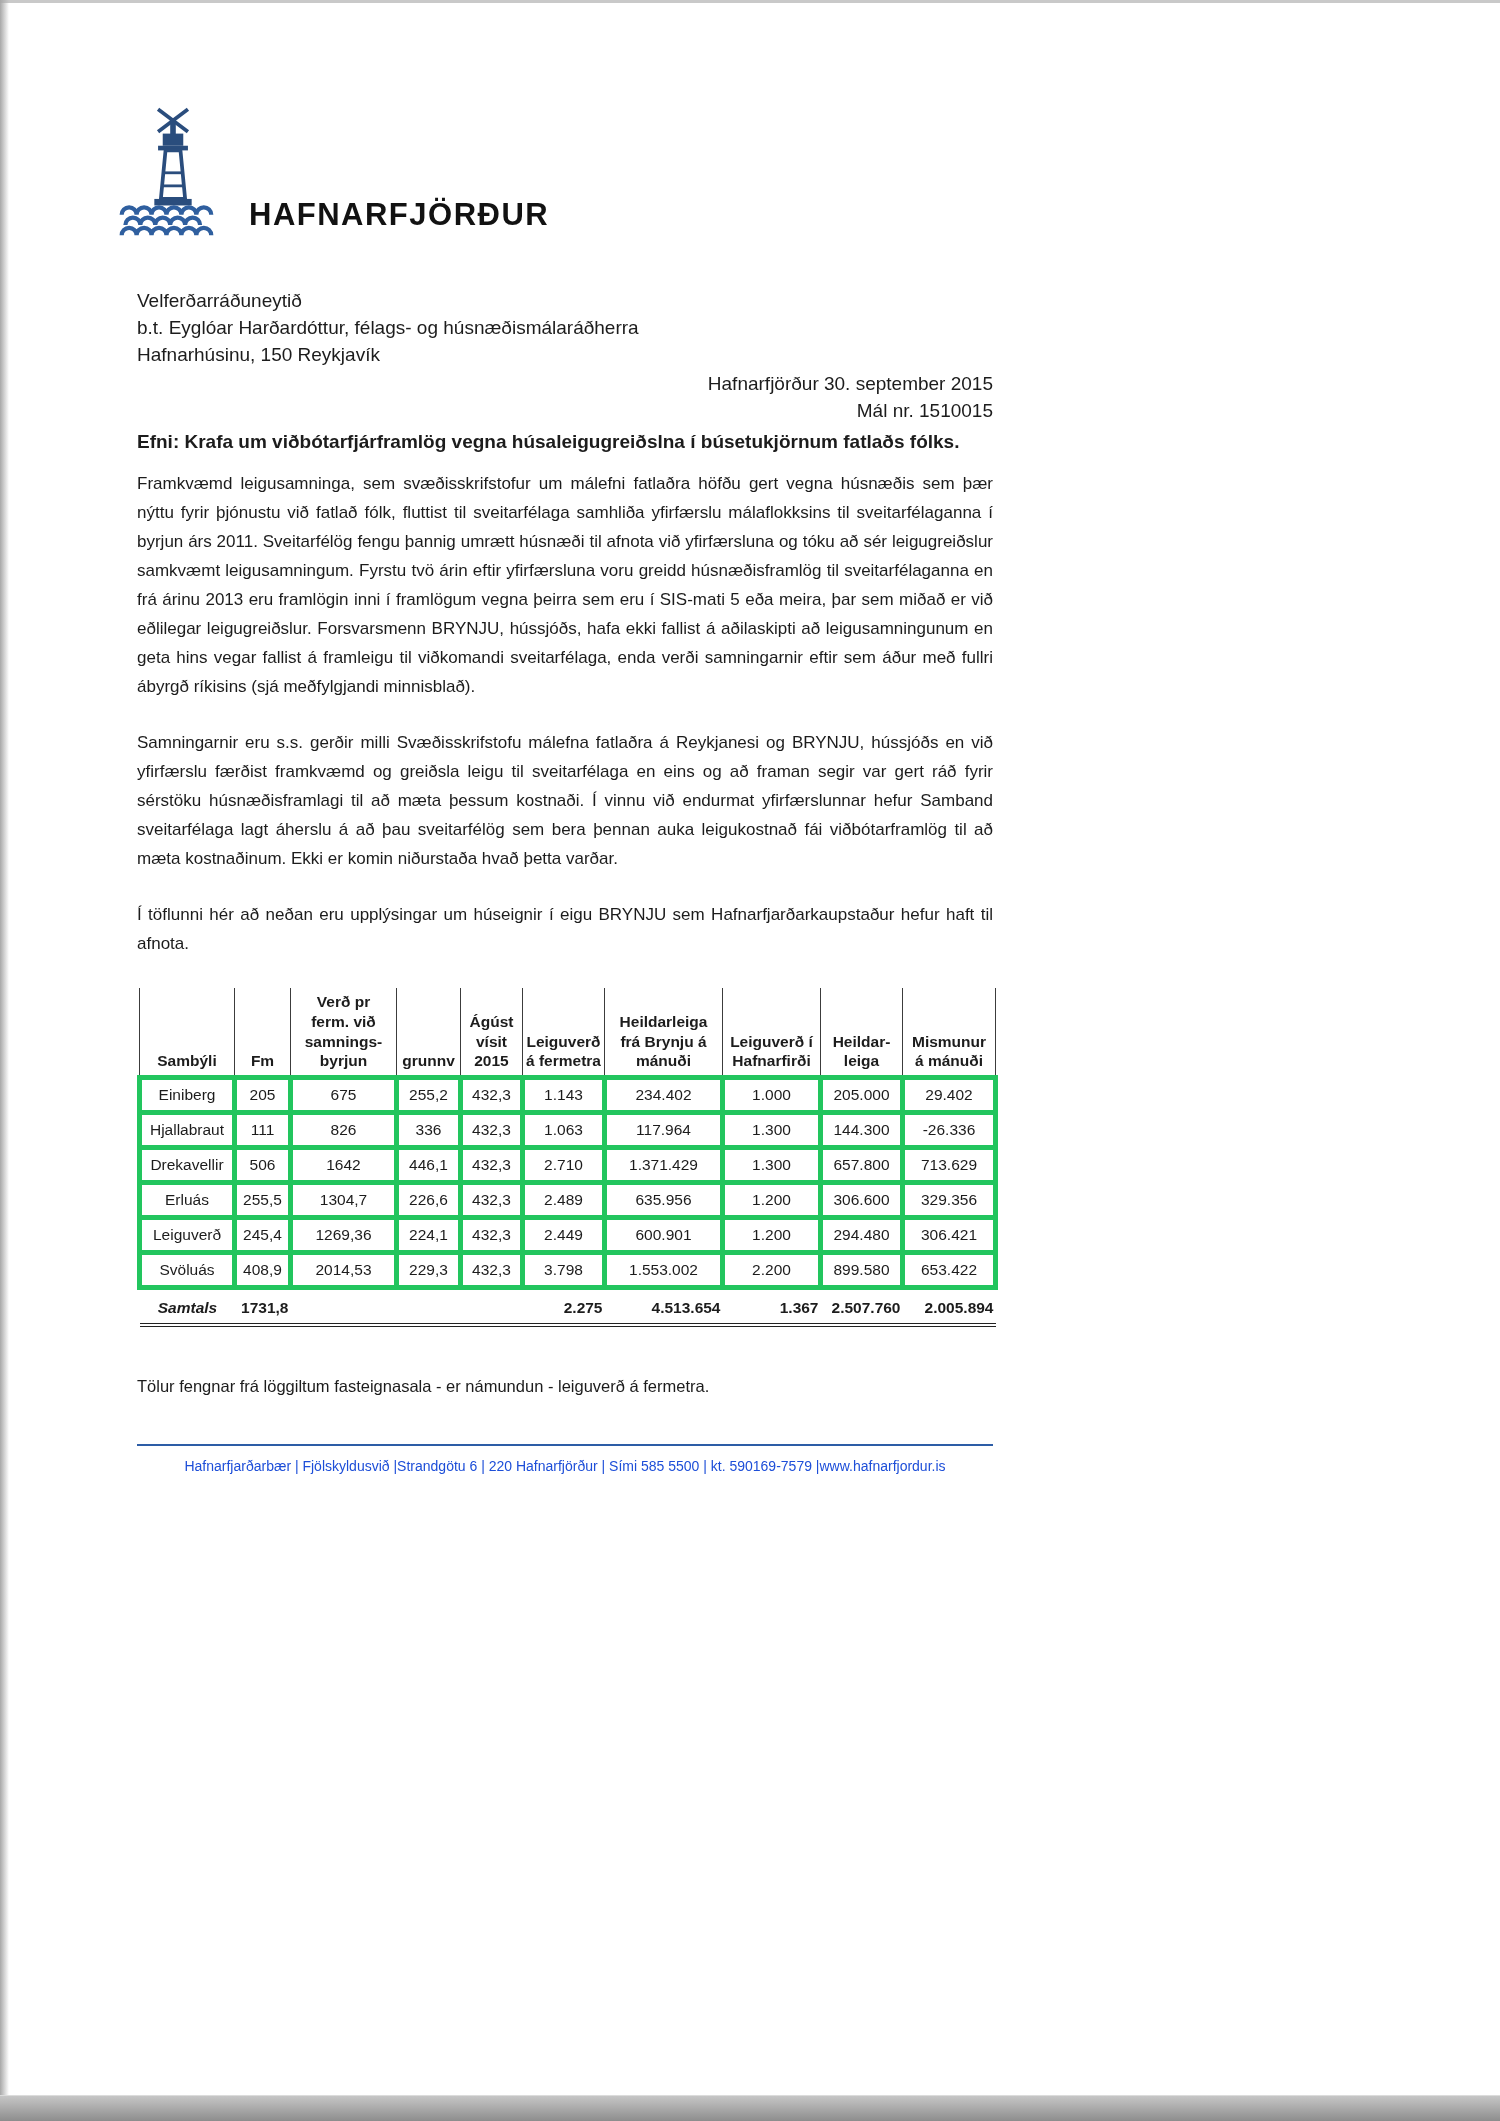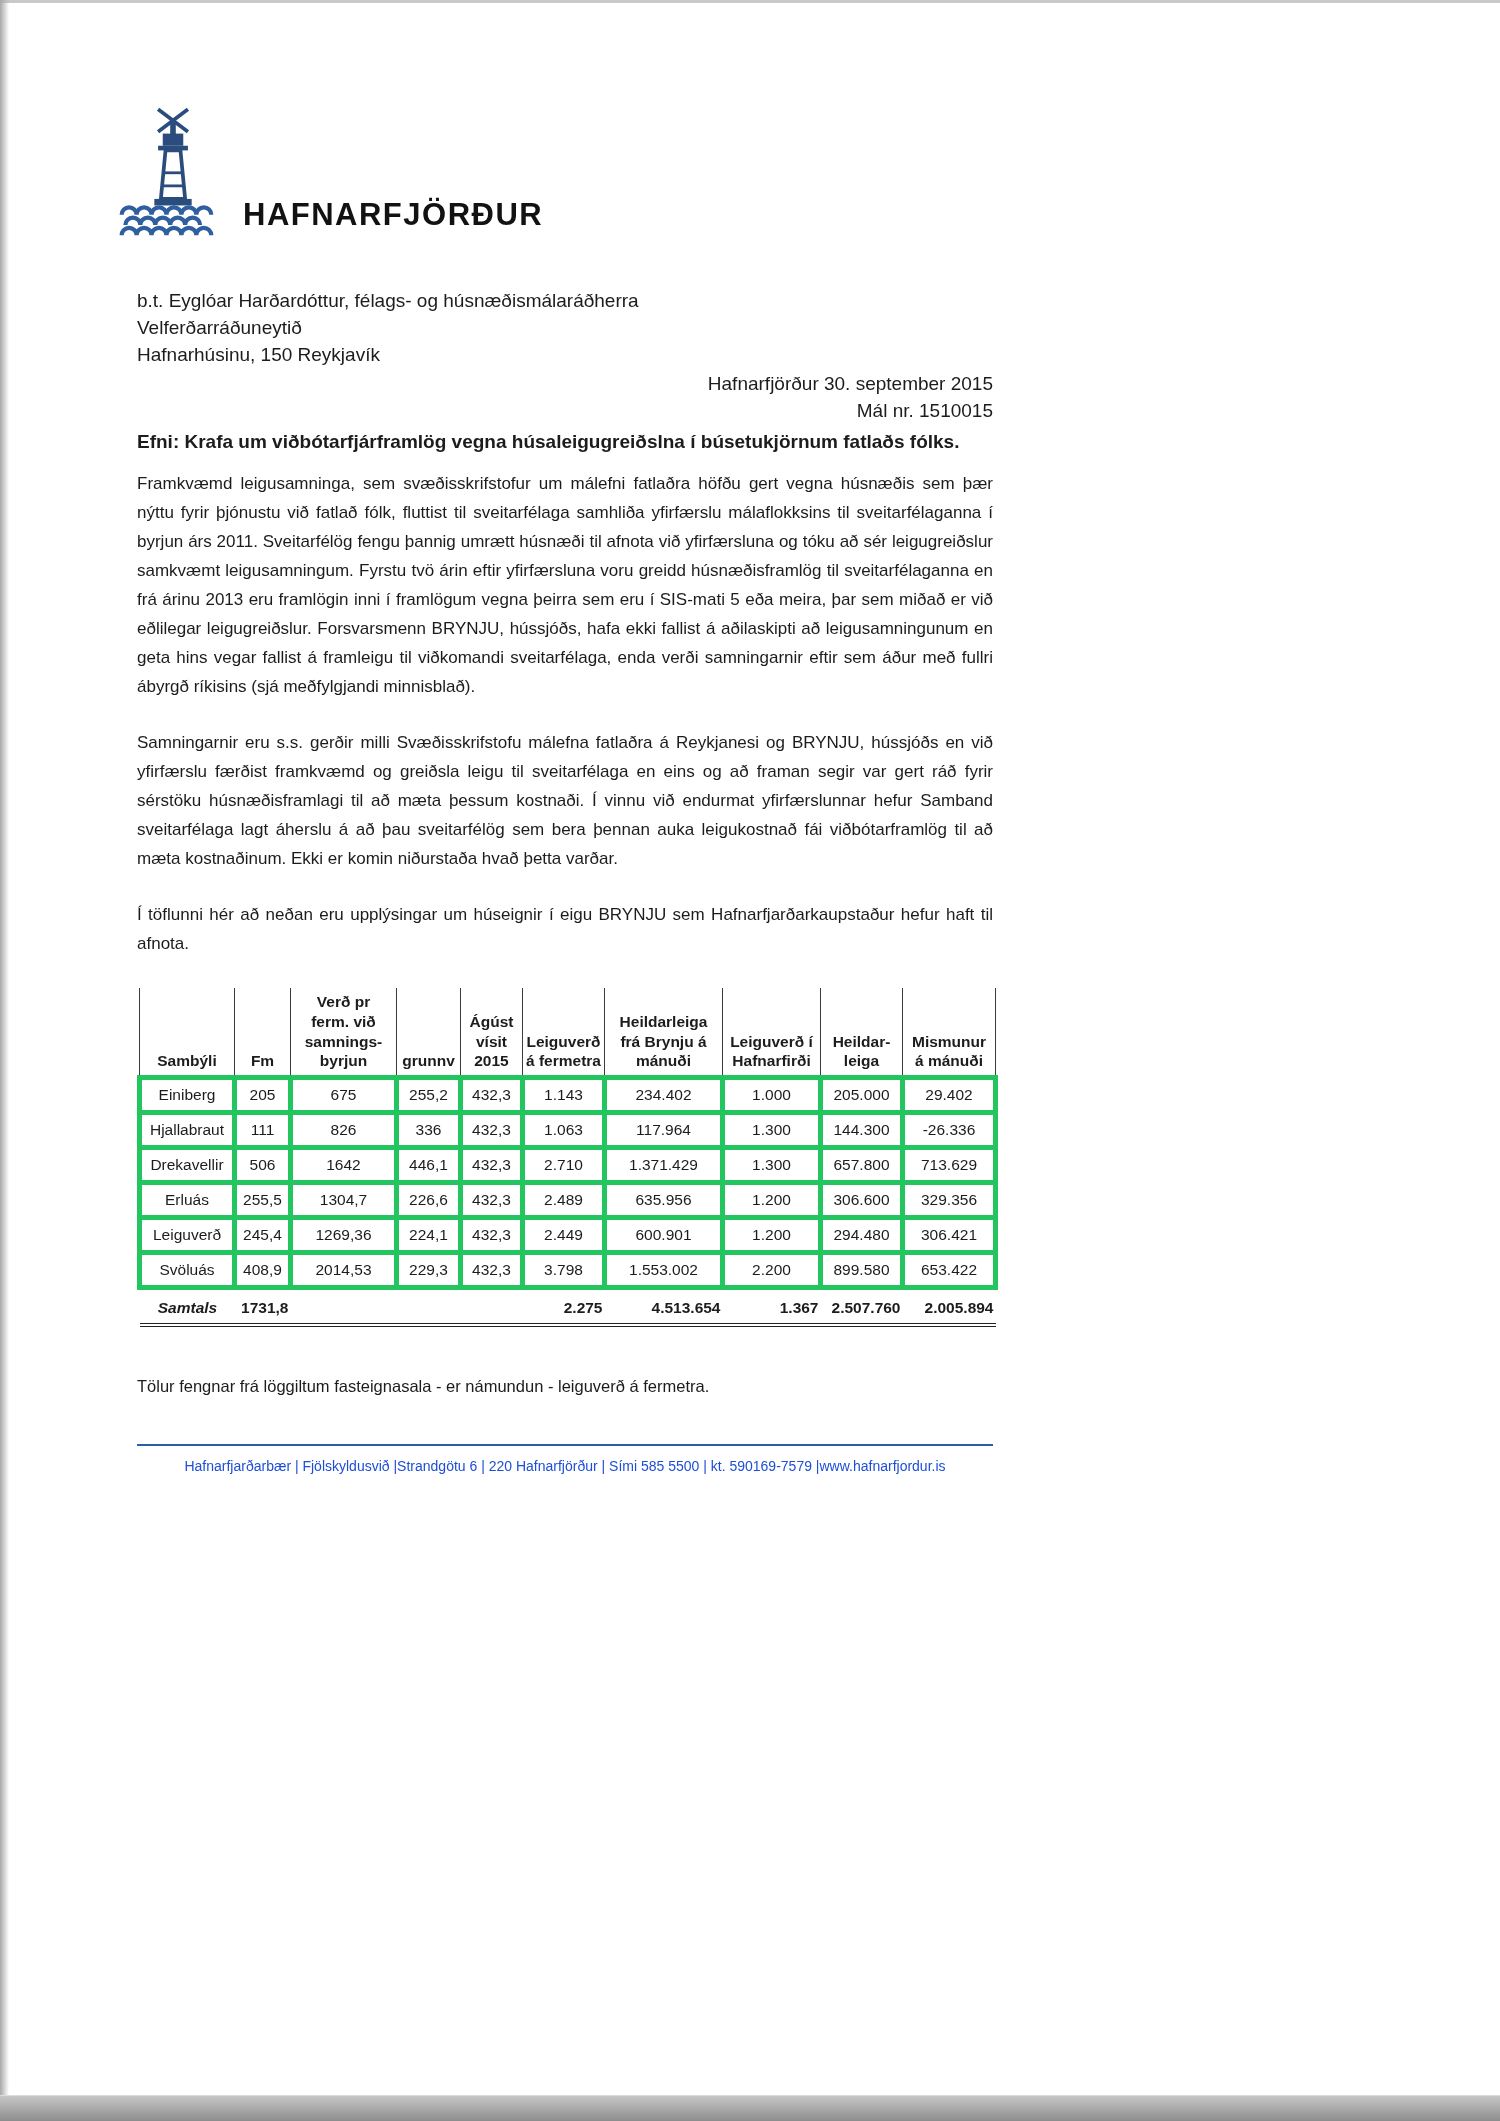--- a/index.html
+++ b/index.html
@@ -14,21 +14,21 @@
   .edge-left   { position:absolute; top:0; left:0; width:9px; height:100%;
                  background:linear-gradient(90deg,#a8a8a8,rgba(255,255,255,0)); }
   .edge-bottom { position:absolute; bottom:0; left:0; width:100%; height:26px;
                  background:linear-gradient(#c6c6c6,#8d8d8d); border-top:1px solid #dcdcdc; }
 
   .content { position:absolute; left:137px; top:0; width:856px; }
 
   
   .logo-row { display:flex; align-items:flex-end; margin-top:93px; margin-left:-20px; height:150px; }
   .wordmark { font-size:31px; font-weight:bold; letter-spacing:1.5px; color:#121212;
-              margin-left:14px; margin-bottom:10px; white-space:nowrap; }
+              margin-left:20px; margin-bottom:10px; white-space:nowrap; }
 
   
   .recipient { margin-top:44px; font-size:19px; line-height:27px; }
   .dateline  { margin-top:2px; font-size:19px; line-height:27px; text-align:right; }
   .subject   { margin-top:4px; font-size:19px; line-height:27px; font-weight:bold; }
 
   .body-text p { margin-top:14px; margin-bottom:27px; font-size:17px; line-height:29px;
                  text-align:justify; }
   .body-text p + p { margin-top:0; }
 
@@ -74,22 +74,22 @@
         <g stroke="#2f5f9f" stroke-width="4.5" fill="none">
           <path d="M5 123 a8 8 0 0 1 16 0 a8 8 0 0 1 16 0 a8 8 0 0 1 16 0 a8 8 0 0 1 16 0 a8 8 0 0 1 16 0 a8 8 0 0 1 16 0"></path>
           <path d="M9 134 a8 8 0 0 1 16 0 a8 8 0 0 1 16 0 a8 8 0 0 1 16 0 a8 8 0 0 1 16 0 a8 8 0 0 1 16 0"></path>
           <path d="M5 145 a8 8 0 0 1 16 0 a8 8 0 0 1 16 0 a8 8 0 0 1 16 0 a8 8 0 0 1 16 0 a8 8 0 0 1 16 0 a8 8 0 0 1 16 0"></path>
         </g>
       </svg>
       <div class="wordmark">HAFNARFJÖRÐUR</div>
     </div>
 
     <div class="recipient">
+      <div>Velferðarráðuneytið</div>
       <div>b.t. Eyglóar Harðardóttur, félags- og húsnæðismálaráðherra</div>
-      <div>Velferðarráðuneytið</div>
       <div>Hafnarhúsinu, 150 Reykjavík</div>
     </div>
 
     <div class="dateline">
       <div>Hafnarfjörður 30. september 2015</div>
       <div>Mál nr. 1510015</div>
     </div>
 
     <div class="subject">Efni: Krafa um viðbótarfjárframlög vegna húsaleigugreiðslna í búsetukjörnum fatlaðs fólks.</div>
 

